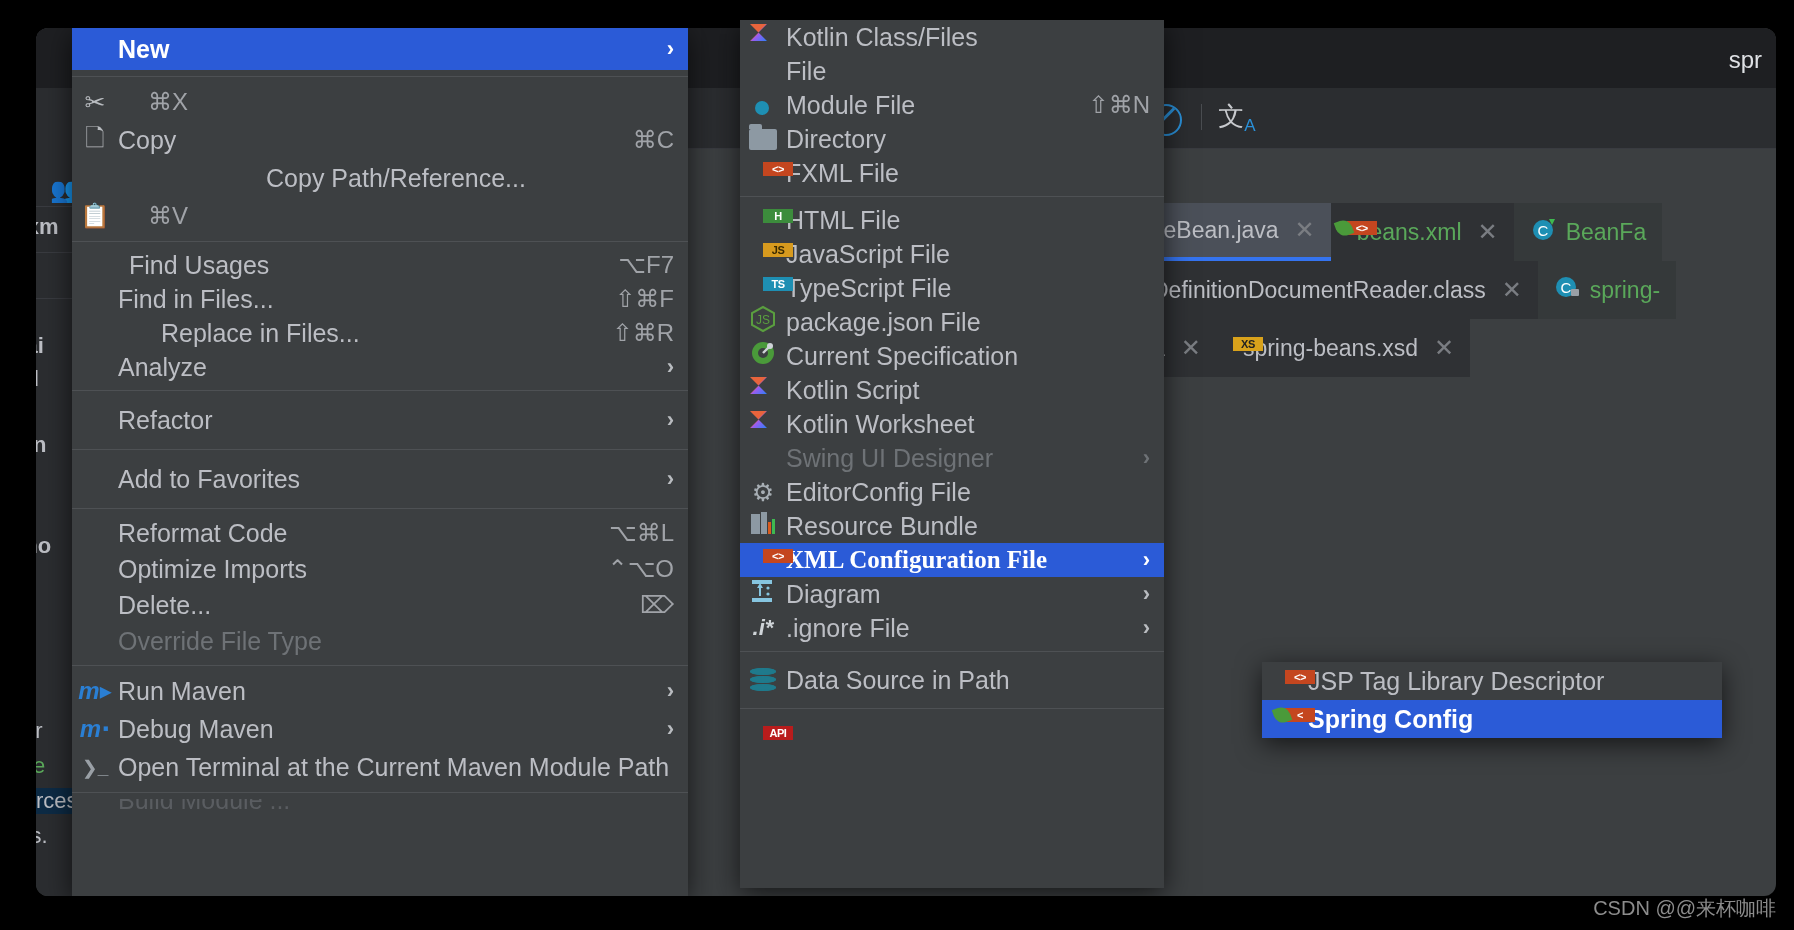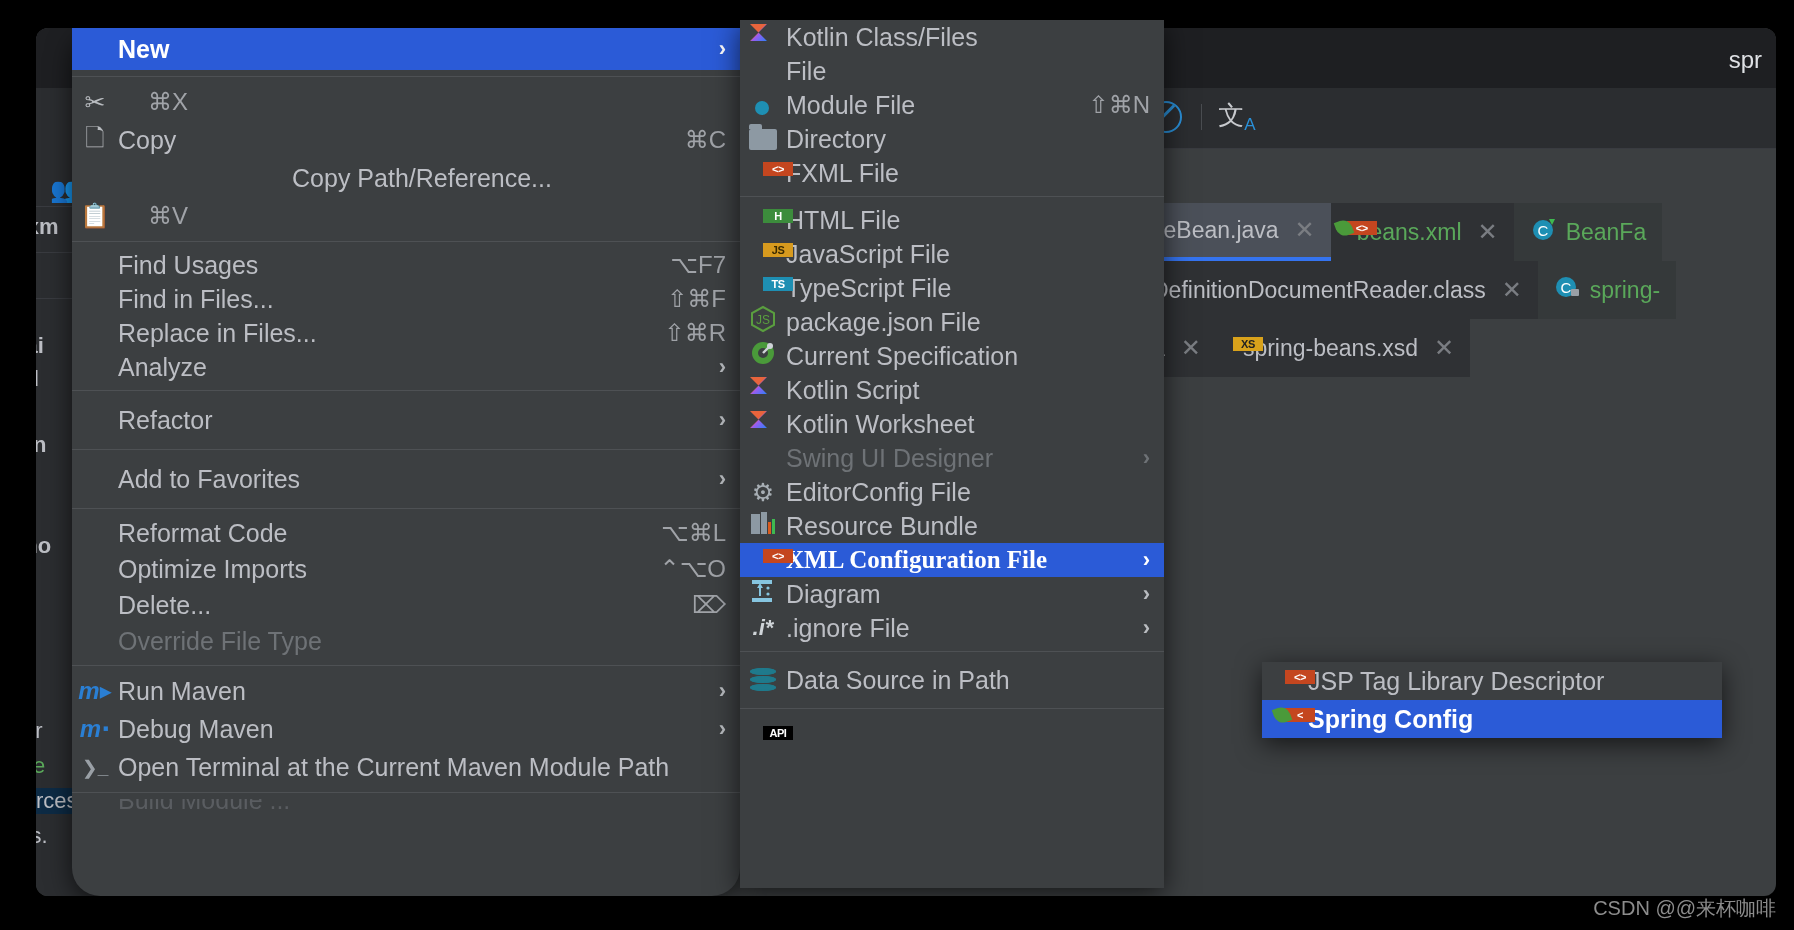--- a/index.html
+++ b/index.html
@@ -21,21 +21,21 @@
   .ide-title{
     position:absolute;right:14px;top:18px;color:#dfe1e5;font-size:24px;
     white-space:nowrap;
   }
   .ide-toolbar{
     position:absolute;left:0;top:60px;width:100%;height:60px;background:#2b2d30;
     border-bottom:1px solid #393b40;
   }
   .tb-icons{position:absolute;right:520px;top:10px;display:flex;align-items:center;gap:16px;}
   .tb-sep{width:1px;height:26px;background:#4a4d51;}
-  .tb-btn{width:38px;height:38px;display:flex;align-items:center;justify-content:center;}
+  .tb-btn{width:38px;height:38px;display:flex;align-items:flex-end;justify-content:center;}
   .undo-ico{font-size:30px;color:#ced0d6;line-height:1;}
   .run-ico{width:26px;height:26px;border:2px solid #3fb950;border-radius:3px;
            display:flex;align-items:center;justify-content:center;}
   .ban-ico{width:28px;height:28px;border:2.5px solid #2a90d8;border-radius:50%;position:relative;}
   .ban-ico:after{content:"";position:absolute;left:-2px;top:11px;width:28px;height:2.5px;
            background:#2a90d8;transform:rotate(-45deg);transform-origin:center;}
   .lang-ico{font-size:26px;color:#c8cace;position:relative;}
   .lang-ico sub{color:#2a90d8;font-size:17px;}
   
   .tree{position:absolute;left:0;top:120px;width:90px;bottom:0;background:#2b2d30;
@@ -99,21 +99,21 @@
   .dbcyl{width:26px;height:25px;position:relative;}
   .dbcyl i{position:absolute;left:0;width:26px;height:7px;border-radius:50%;
       background:#1f7a8c;box-shadow:0 0 0 1px #1f7a8c inset;display:block;}
   .leaf{position:absolute;right:-5px;bottom:-4px;width:16px;height:16px;border-radius:0 60% 0 60%;
       background:#4a9a3a;transform:rotate(-20deg);}
   .maven{font-style:italic;font-weight:bold;color:#2a7fd4;font-size:24px;line-height:1;}
   .scissors{font-size:25px;color:#b9bcc0;}
   .clip{font-size:24px;color:#b9bcc0;}
 
   
-  #ctxMenu{left:72px;top:28px;width:668px;border-radius:28px;}
+  #ctxMenu{left:72px;top:28px;width:616px;}
   #newMenu{left:740px;top:20px;width:424px;}
   #xmlMenu{left:1262px;top:662px;width:460px;}
   #xmlMenu .item{height:38px;}
 
   .watermark{
     position:absolute;right:18px;bottom:8px;color:#8c8c8c;font-size:20px;
     font-family:"Liberation Sans","DejaVu Sans",sans-serif;
   }
 </style>
 </head>
@@ -250,31 +250,31 @@
       <span class="lbl">Copy Path/Reference...</span>
     </div>
     <div class="item" style="height:38px;">
       <span class="ico">
           <span class="clip">📋</span>
         </span>
       <span class="sc">⌘V</span>
     </div>
     <div class="hr"></div>
 
-    <div class="item" style="height:34px;">
+    <div class="item" style="height:34px;padding-left:11px;">
       <span class="ico"></span>
       <span class="lbl">Find Usages</span>
       <span class="sc">⌥F7</span>
     </div>
     <div class="item" style="height:34px;">
       <span class="ico"></span>
       <span class="lbl">Find in Files...</span>
       <span class="sc">⇧⌘F</span>
     </div>
-    <div class="item" style="height:34px;">
+    <div class="item" style="height:34px;gap:43px;">
       <span class="ico"></span>
       <span class="lbl">Replace in Files...</span>
       <span class="sc">⇧⌘R</span>
     </div>
     <div class="item" style="height:34px;">
       <span class="ico"></span>
       <span class="lbl">Analyze</span>
       <span class="arr">›</span>
     </div>
     <div class="hr"></div>
@@ -493,21 +493,21 @@
             <i style="top:8px"></i>
             <i style="top:16px"></i>
       </span>
         </span>
       <span class="lbl">Data Source in Path</span>
     </div>
     <div class="hr"></div>
 
     <div class="item" style="height:44px;">
       <span class="ico">
-          <span class="gi"><span class="doc"></span><span class="badge" style="background:#000000;">API</span></span>
+          <span class="gi"><span class="doc"></span><span class="badge" style="background:#b91c1c;">API</span></span>
         </span>
       <span class="lbl"></span>
     </div>
   </div>
 
   <div class="menu" id="xmlMenu">
     <div class="item">
       <span class="ico">
           <span class="gi"><span class="doc"></span><span class="badge" style="background:#c4461f;">&lt;&gt;</span></span>
         </span>

